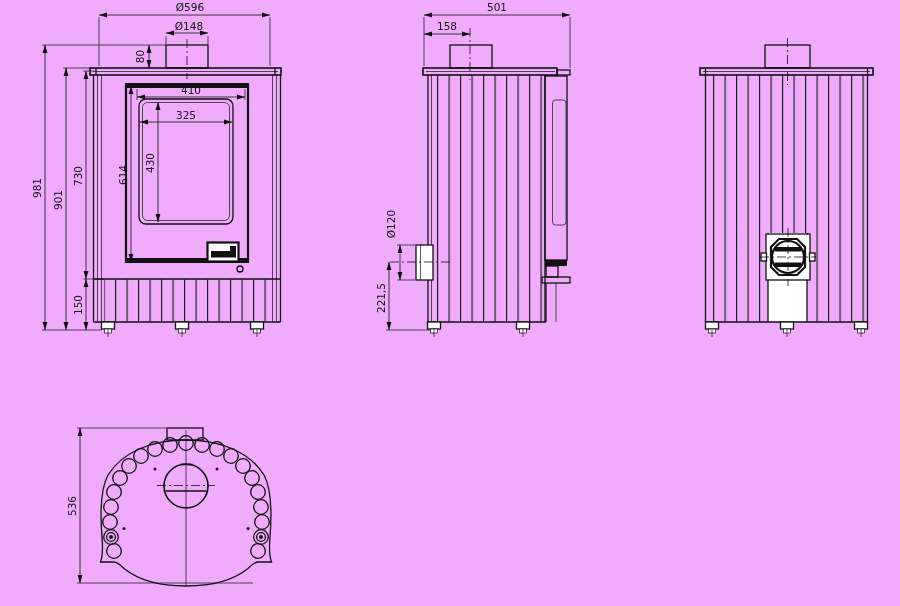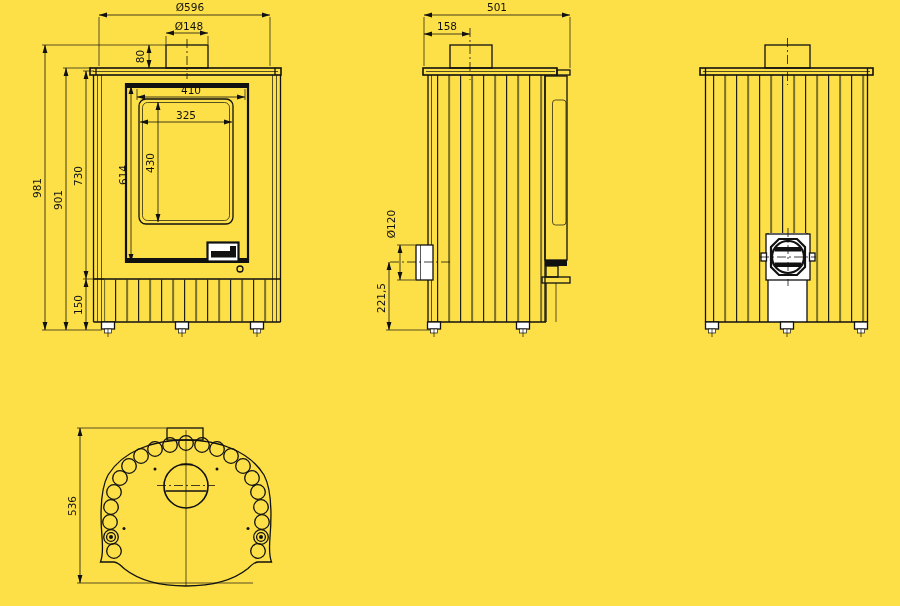--- a/index.html
+++ b/index.html
@@ -1,17 +1,17 @@
 <!DOCTYPE html>
 <html><head>
 <meta charset="utf-8">
 <style>
   html,body { margin:0; padding:0; background:#ffffff; }
   .canvas-wrap {
-    position:relative; width:900px; height:606px; background:#fde047;
+    position:relative; width:900px; height:606px; background:#f0abfc;
     font-family:"DejaVu Sans", sans-serif;
   }
   svg { display:block; }
   .ln    { stroke:#111; stroke-width:1.3; fill:none; }
   .ln2   { stroke:#111; stroke-width:1.6; fill:none; }
   .thin  { stroke:#111; stroke-width:0.7; fill:none; }
   .thick { stroke:#111; stroke-width:2.2; fill:none; }
   .dim   { stroke:#111; stroke-width:0.8; fill:none; }
   .cl    { stroke:#111; stroke-width:0.8; fill:none; stroke-dasharray:9 3 2 3; }
   .fillb { fill:#111; stroke:none; }

